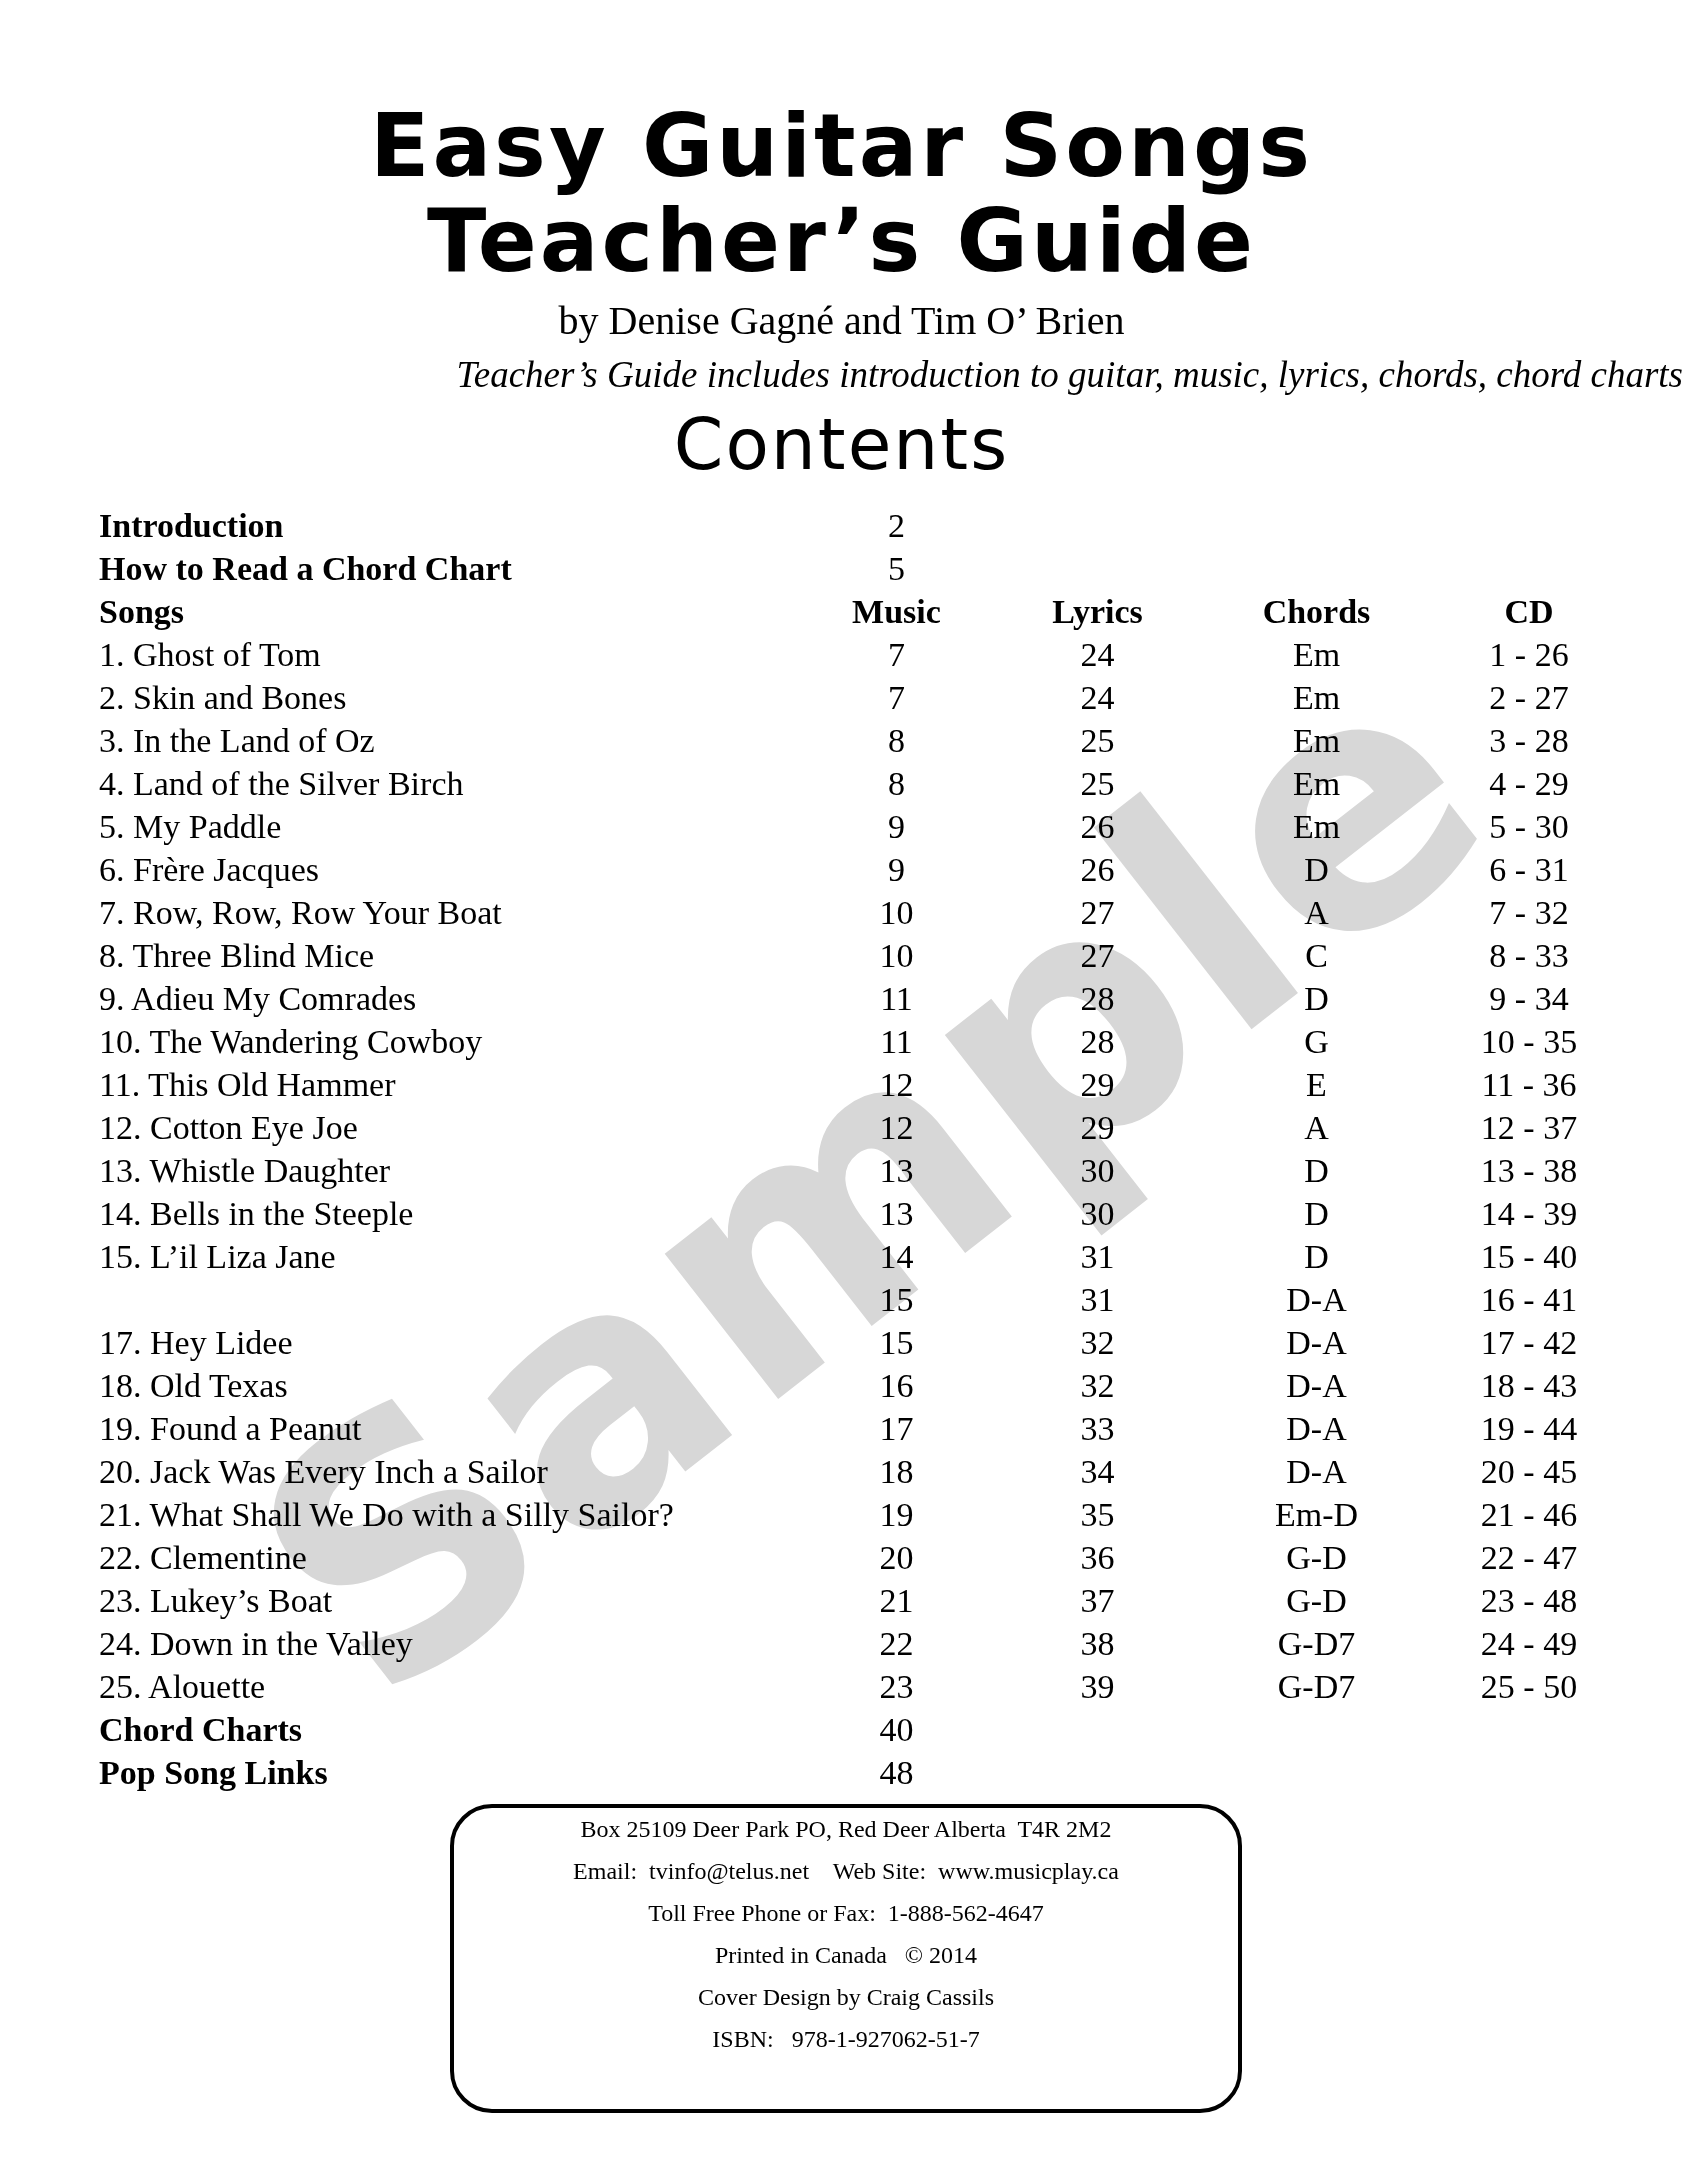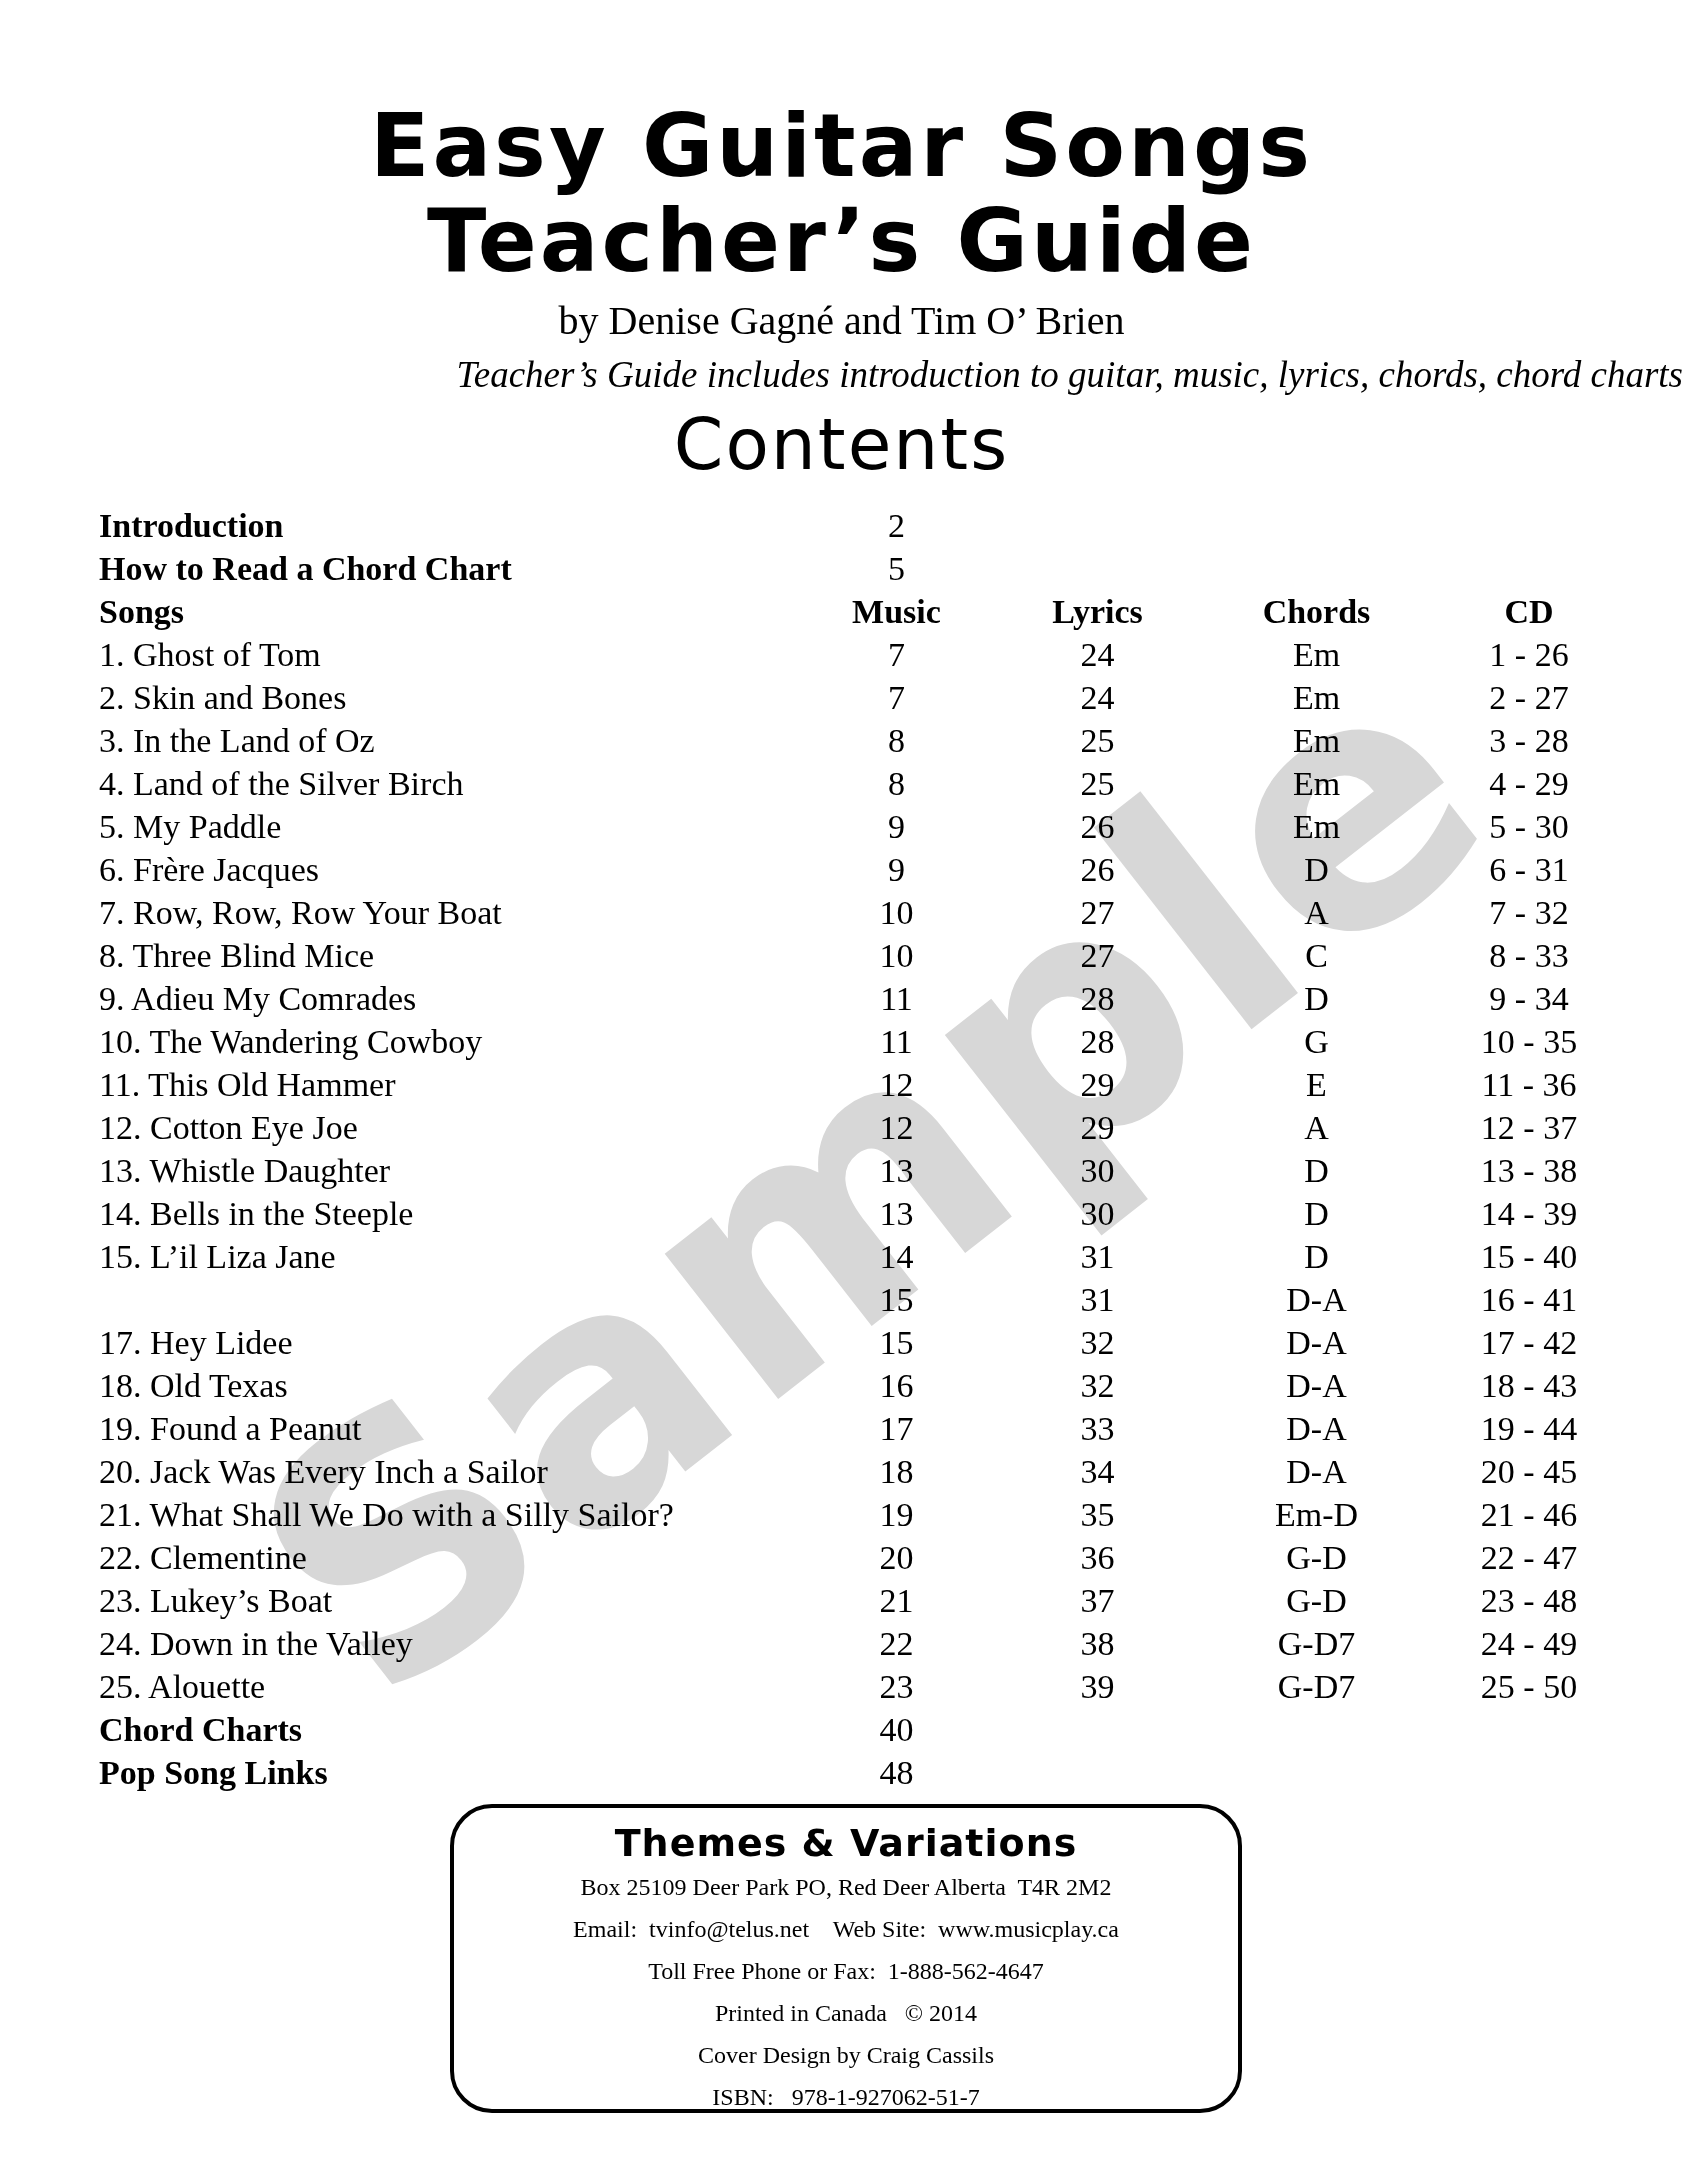--- a/index.html
+++ b/index.html
@@ -258,21 +258,20 @@
         <span class="tlabel b">Chord Charts</span>
         <span class="tmusic">40</span>
       </div>
       <div class="trow">
         <span class="tlabel b">Pop Song Links</span>
         <span class="tmusic">48</span>
       </div>
     </div>
 
   <div class="pubbox">
-    <div class="pub-title">Themes &amp; Variations</div>
     <div class="pub-line">Box 25109 Deer Park PO, Red Deer Alberta  T4R 2M2</div>
     <div class="pub-line">Email:  tvinfo@telus.net    Web Site:  www.musicplay.ca</div>
     <div class="pub-line">Toll Free Phone or Fax:  1-888-562-4647</div>
     <div class="pub-line">Printed in Canada   © 2014</div>
     <div class="pub-line">Cover Design by Craig Cassils</div>
     <div class="pub-line">ISBN:   978-1-927062-51-7</div>
   </div>
 
 </div>
 

